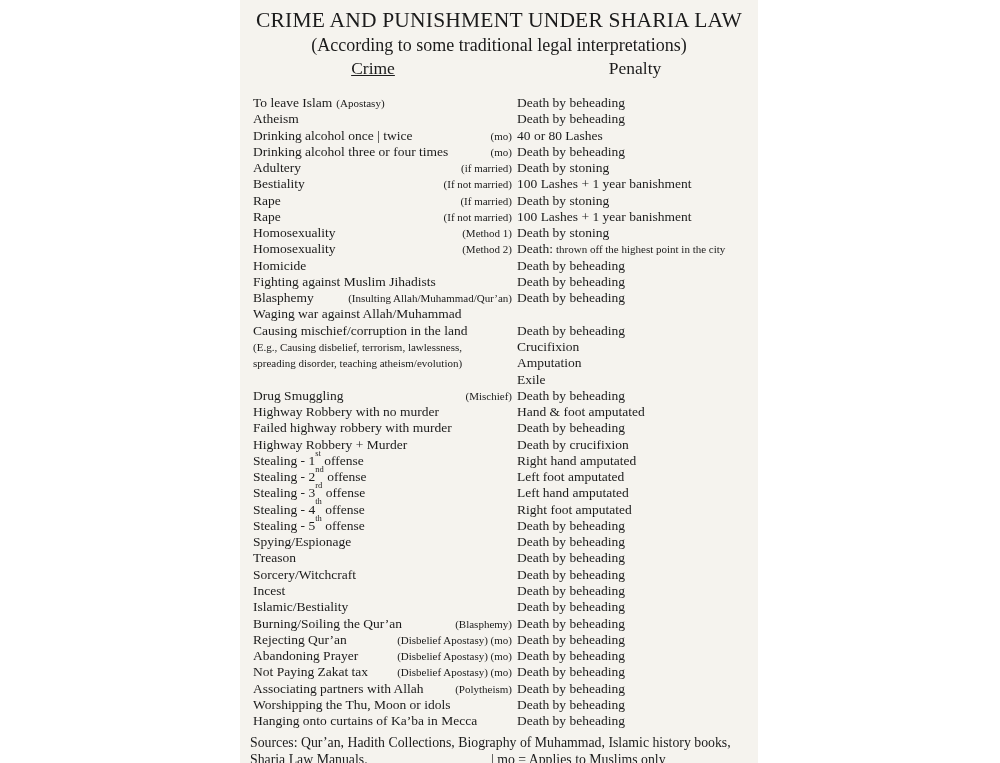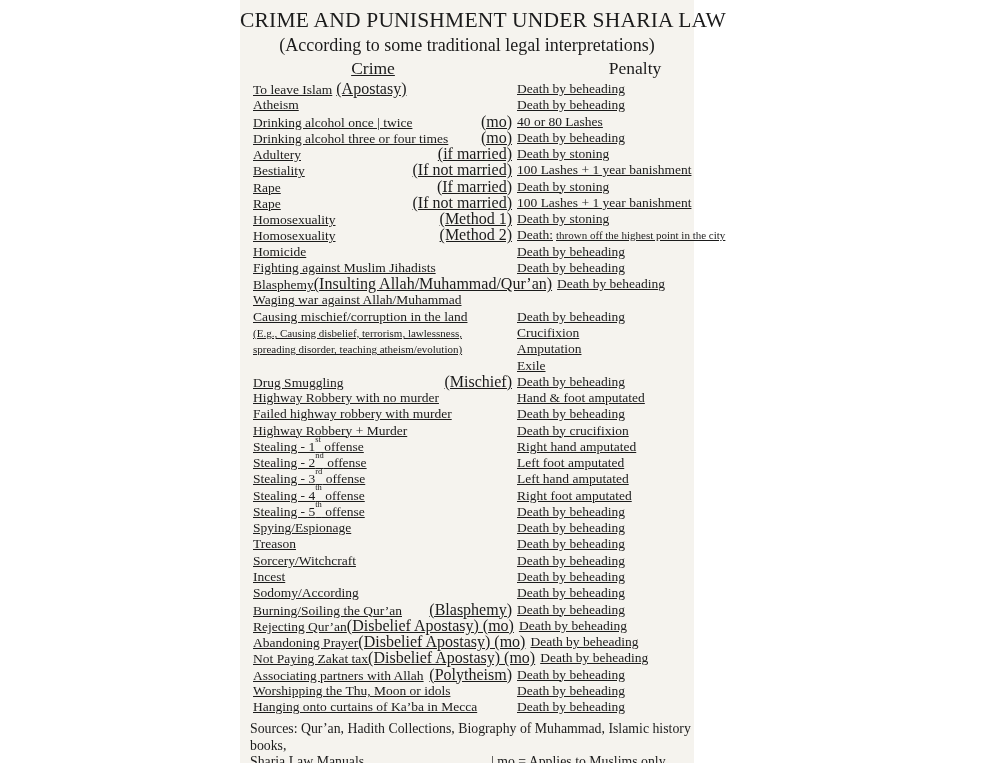--- a/index.html
+++ b/index.html
@@ -12,21 +12,21 @@
     height: 763px;
     background: var(--background, #ffffff);
     font-family: "Liberation Serif", serif;
     color: var(--ink, #1b1b1b);
     overflow: hidden;
   }
   .page {
     position: absolute;
     left: 240px;
     top: 0;
-    width: 454px;
+    width: 518px;
     height: 763px;
     background: var(--paper, #f5f3ee);
     box-sizing: border-box;
   }
   .title {
     margin-top: 8px;
     font-size: 21.5px;
     line-height: 25px;
     text-align: center;
     letter-spacing: 0.2px;
@@ -50,22 +50,21 @@
     left: 133px;
     transform: translateX(-50%);
     text-decoration: underline;
   }
   .h-penalty {
     position: absolute;
     left: 395px;
     transform: translateX(-50%);
   }
   .rows {
-    margin-top: 2px;
-    text-decoration: underline;
+    margin-top: 16px;
   }
   .row {
     display: flex;
     height: 16.28px;
     line-height: 16.28px;
     font-size: 13.5px;
     white-space: nowrap;
   }
   .c-crime {
     box-sizing: border-box;
@@ -79,21 +78,21 @@
     flex: 1;
     padding-left: 5px;
   }
   .crime-text sup {
     font-size: 8.5px;
     line-height: 0;
     position: relative;
     top: -0.45em;
   }
   .note {
-    font-size: 16px;
+    font-size: 11px;
   }
   .note.right {
     margin-left: auto;
   }
   .note.inline {
     margin-left: 4px;
   }
   .small-crime .crime-text {
     font-size: 11px;
     font-weight: 500;
@@ -320,21 +319,21 @@
         <div class="c-penalty"><span class="penalty-text">Death by beheading</span></div>
       </div>
       <div class="row">
         <div class="c-crime">
           <span class="crime-text">Incest</span>
         </div>
         <div class="c-penalty"><span class="penalty-text">Death by beheading</span></div>
       </div>
       <div class="row">
         <div class="c-crime">
-          <span class="crime-text">Sodomy/According</span>
+          <span class="crime-text">Islamic/Bestiality</span>
         </div>
         <div class="c-penalty"><span class="penalty-text">Death by beheading</span></div>
       </div>
       <div class="row">
         <div class="c-crime">
           <span class="crime-text">Burning/Soiling the Qur’an</span>
           <span class="note right">(Blasphemy)</span>
         </div>
         <div class="c-penalty"><span class="penalty-text">Death by beheading</span></div>
       </div>

